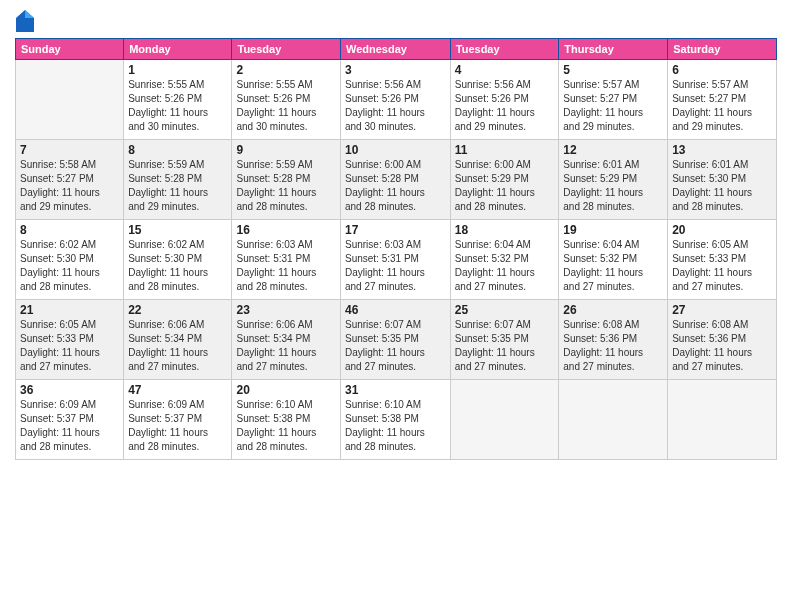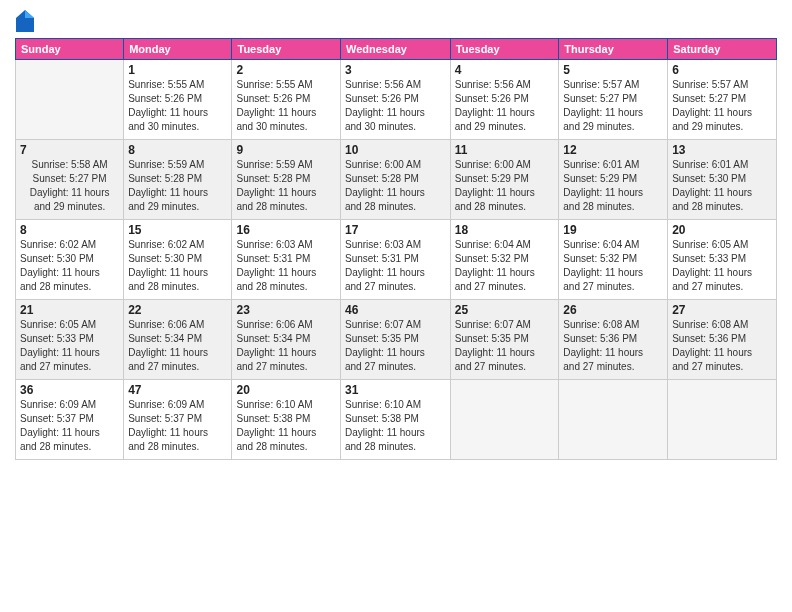--- a/index.html
+++ b/index.html
@@ -169,21 +169,21 @@
             <div class="day-num">6</div>
             <div class="day-info" style="white-space: pre-line;">Sunrise: 5:57 AM
 Sunset: 5:27 PM
 Daylight: 11 hours
 and 29 minutes.</div>
           </td>
         </tr>
         <tr class="row-shaded">
           <td>
             <div class="day-num">7</div>
-            <div class="day-info" style="white-space: pre-line; text-align: center;">Sunrise: 5:58 AM
+            <div class="day-info" style="white-space: pre-line;">Sunrise: 5:58 AM
 Sunset: 5:27 PM
 Daylight: 11 hours
 and 29 minutes.</div>
           </td>
           <td>
             <div class="day-num">8</div>
             <div class="day-info" style="white-space: pre-line;">Sunrise: 5:59 AM
 Sunset: 5:28 PM
 Daylight: 11 hours
 and 29 minutes.</div>

